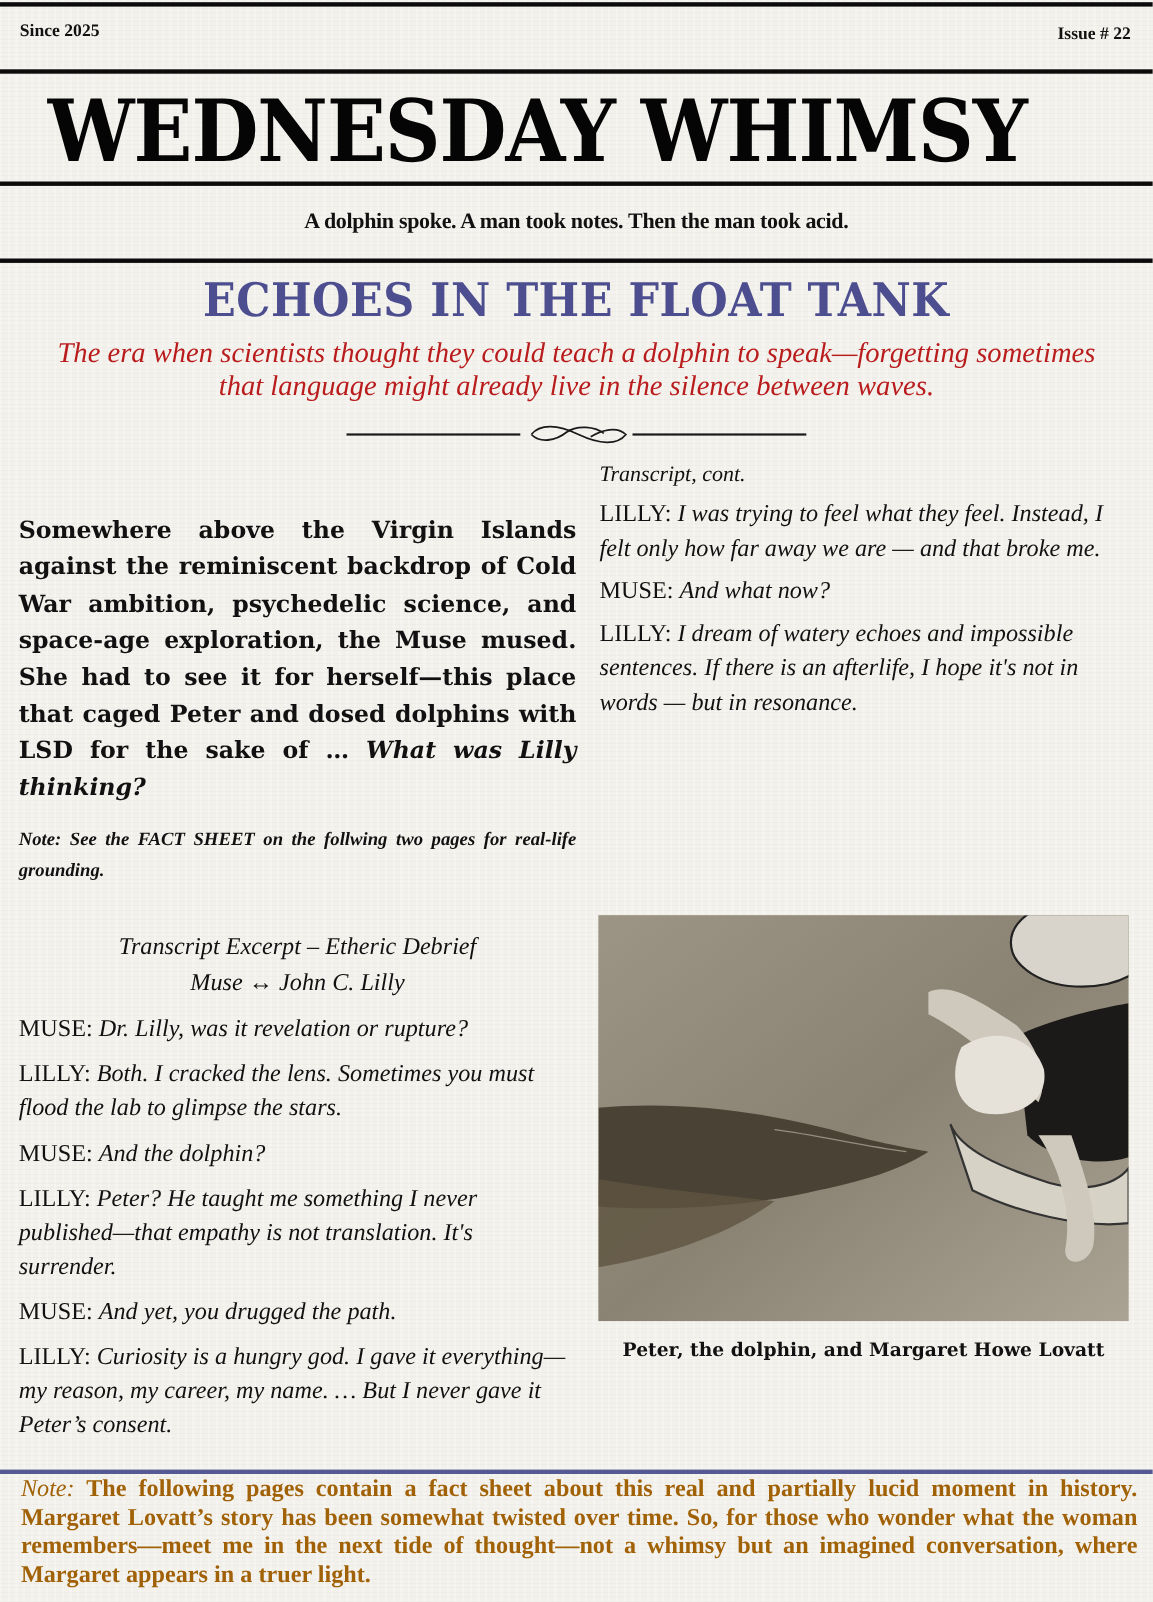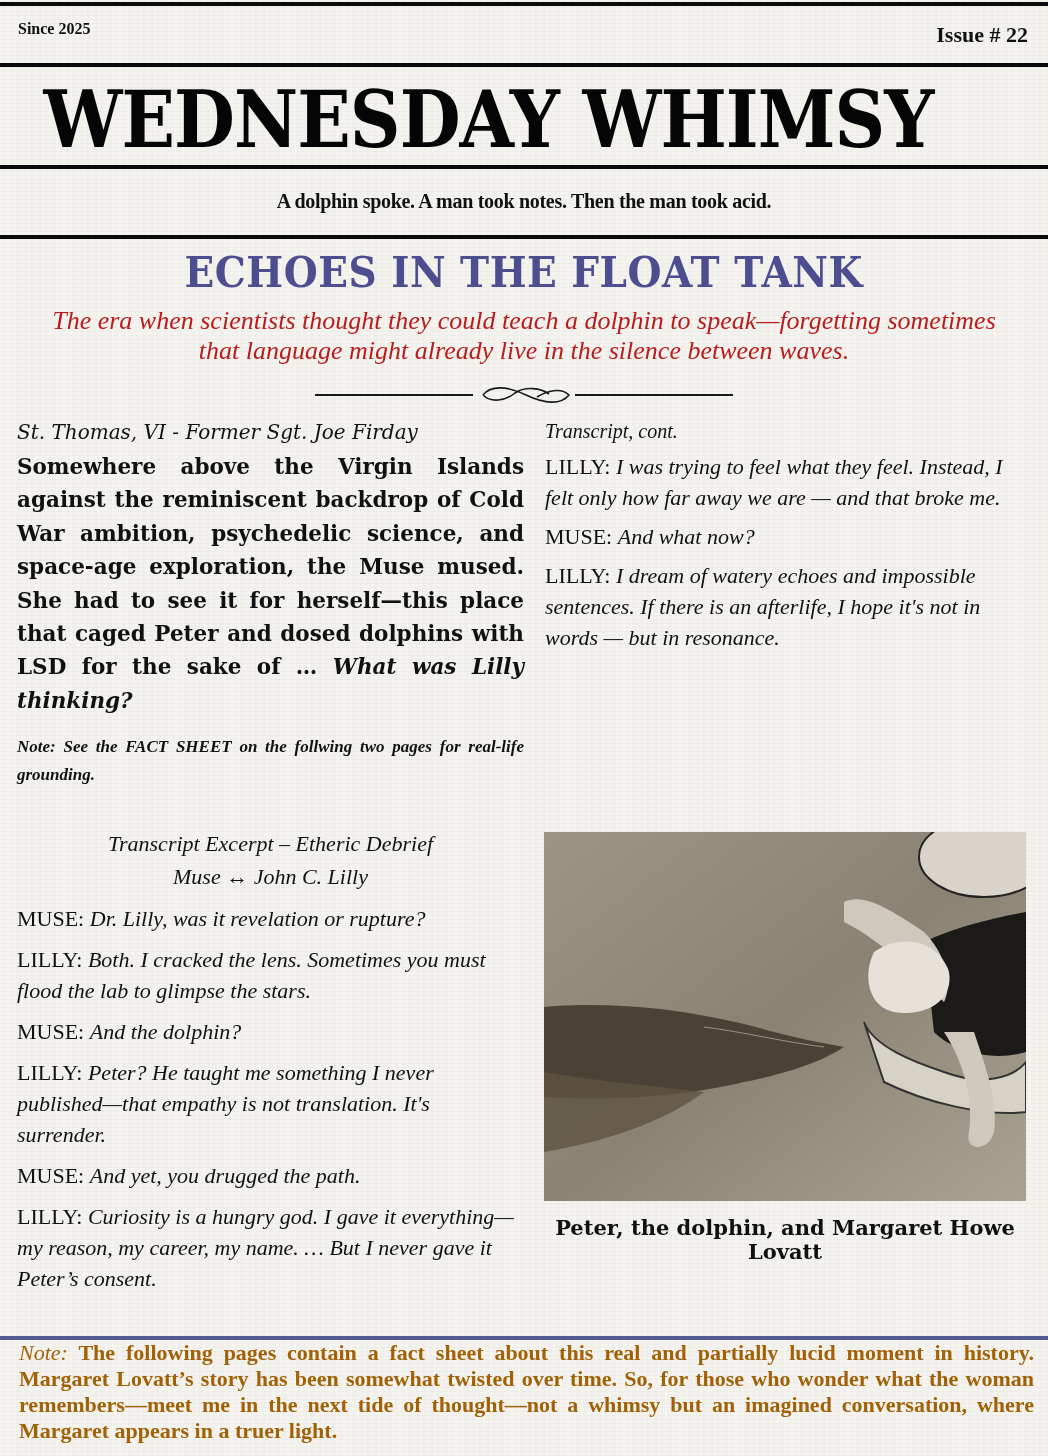--- a/index.html
+++ b/index.html
@@ -10,21 +10,21 @@
       repeating-linear-gradient(0deg, rgba(0,0,0,0.018) 0px, rgba(0,0,0,0.018) 1px, transparent 1px, transparent 4px),
       repeating-linear-gradient(90deg, rgba(255,255,255,0.25) 0px, rgba(255,255,255,0.25) 2px, transparent 2px, transparent 7px);
     color: #111;
     font-family: "DejaVu Serif", serif;
     position: relative;
   }
   .rule { position: absolute; left: 0; width: 1048px; background: #0b0b0b; }
   .masthead-top { position: absolute; top: 0; left: 0; width: 1048px; height: 68px; }
   .since { position: absolute; left: 18px; top: 20px; font-size: 16px; font-family: "Liberation Serif", serif; font-weight: bold; }
   .edition-title { position: absolute; left: 290px; top: 16px; font-size: 27px; font-family: "Liberation Serif", serif; font-weight: bold; letter-spacing: 0.2px; white-space: pre; }
-  .issue { position: absolute; right: 20px; top: 22px; font-size: 22px; font-family: "Liberation Serif", serif; font-weight: bold; }
+  .issue { position: absolute; right: 20px; top: 22px; font-size: 16px; font-family: "Liberation Serif", serif; font-weight: bold; }
 
   .brand { position: absolute; top: 74px; left: 0; width: 1048px; text-align: center; }
   .brand h1 {
     font-family: "DejaVu Serif", serif; font-weight: bold; font-size: 78px;
     letter-spacing: -1px; transform: scaleX(0.9); transform-origin: center;
     display: inline-block; margin-left: -70px; color: #050505; line-height: 92px;
   }
   .tagline { position: absolute; top: 190px; left: 0; width: 1048px; text-align: center;
     font-family: "Liberation Serif", serif; font-weight: bold; font-size: 20px; letter-spacing: -0.3px; }
 
@@ -33,34 +33,34 @@
     letter-spacing: 0.5px; display: inline-block; transform: scaleX(0.93); }
   .deck { position: absolute; top: 306px; left: 40px; width: 968px; text-align: center;
     font-family: "Liberation Serif", serif; font-style: italic; font-size: 26px; line-height: 30px; color: #b91c1c; }
 
   .ornament { position: absolute; top: 380px; left: 315px; width: 420px; height: 30px; }
   .ornament .line { position: absolute; top: 14px; height: 2px; background: #1a1a1a; }
 
   .col-left { position: absolute; left: 17px; top: 420px; width: 507px; }
   .col-right { position: absolute; left: 545px; top: 420px; width: 480px; }
   .dateline { font-style: italic; font-size: 20px; font-family: "DejaVu Serif", serif; margin-bottom: 6px; }
-  .lede { font-family: "DejaVu Serif", serif; font-weight: bold; font-size: 21.5px; line-height: 33.4px; text-align: justify; }
+  .lede { font-family: "DejaVu Serif", serif; font-weight: bold; font-size: 21.5px; line-height: 33.4px; text-align: justify; margin-top: 46px; }
   .lede em { font-weight: bold; font-style: italic; }
   .note-small { margin-top: 16px; font-style: italic; font-size: 17px; line-height: 28px; text-align: justify; font-family: "Liberation Serif", serif; font-weight: bold; }
   .excerpt-head { margin-top: 38px; text-align: center; font-style: italic; font-size: 22px; line-height: 33px; font-family: "Liberation Serif", serif; }
   .speech { font-size: 22px; line-height: 31px; margin-top: 10px; font-family: "Liberation Serif", serif; }
   .speech .who { font-style: normal; }
   .speech .say { font-style: italic; }
   .cont { font-style: italic; font-size: 20px; font-family: "Liberation Serif", serif; margin-bottom: 8px; }
   .col-right .speech { margin-top: 8px; }
 
   .photo { position: absolute; left: 544px; top: 832px; width: 482px; height: 369px; overflow: hidden;
     background: radial-gradient(ellipse at 30% 60%, #6a6152 0%, #8d8574 40%, #a39c8c 75%, #b3ad9f 100%); }
   .caption { position: absolute; left: 544px; top: 1216px; width: 482px; text-align: center;
-    font-family: "DejaVu Serif", serif; font-weight: bold; font-size: 21px; line-height: 24px; }
+    font-family: "DejaVu Serif", serif; font-weight: bold; font-size: 17px; line-height: 24px; }
 
   .bottom-rule { position: absolute; top: 1336px; left: 0; width: 1048px; height: 4px; background: #555a95; }
   .bottom-note { position: absolute; top: 1340px; left: 19px; width: 1015px;
     font-family: "Liberation Serif", serif; font-weight: bold; font-size: 22px; line-height: 26px; color: #a16207; text-align: justify; }
   .bottom-note em { font-weight: normal; }
 </style>
 </head>
 <body>
 
 <div class="rule" style="top:2px;height:4px;"></div>
@@ -87,21 +87,20 @@
 
 <div class="ornament">
   <div class="line" style="left:0;width:158px;"></div>
   <svg style="position:absolute;left:162px;top:2px;" width="98" height="26" viewBox="0 0 98 26">
     <path d="M6 13 C 14 3, 30 4, 49 13 C 68 22, 84 23, 92 13 C 84 5, 70 9, 60 15 M6 13 C 14 21, 28 19, 38 11 C 48 4, 64 6, 72 12" fill="none" stroke="#1a1a1a" stroke-width="1.6"></path>
   </svg>
   <div class="line" style="left:260px;width:158px;"></div>
 </div>
 
 <div class="col-left">
-  <div class="dateline">St. Thomas, VI - Former Sgt. Joe Firday</div>
   <p class="lede">
     <span>Somewhere above the Virgin Islands against the reminiscent backdrop of Cold War ambition, psychedelic science, and space-age exploration, the Muse mused. She had to see it for herself—this place that caged Peter and dosed dolphins with LSD for the sake of …</span>
     <em>What was Lilly thinking?</em>
   </p>
   <p class="note-small">Note: See the FACT SHEET on the follwing two pages for real-life grounding.</p>
 
   <div class="excerpt-head">
     <div>Transcript Excerpt – Etheric Debrief</div>
     <div>Muse ↔ John C. Lilly</div>
   </div>

